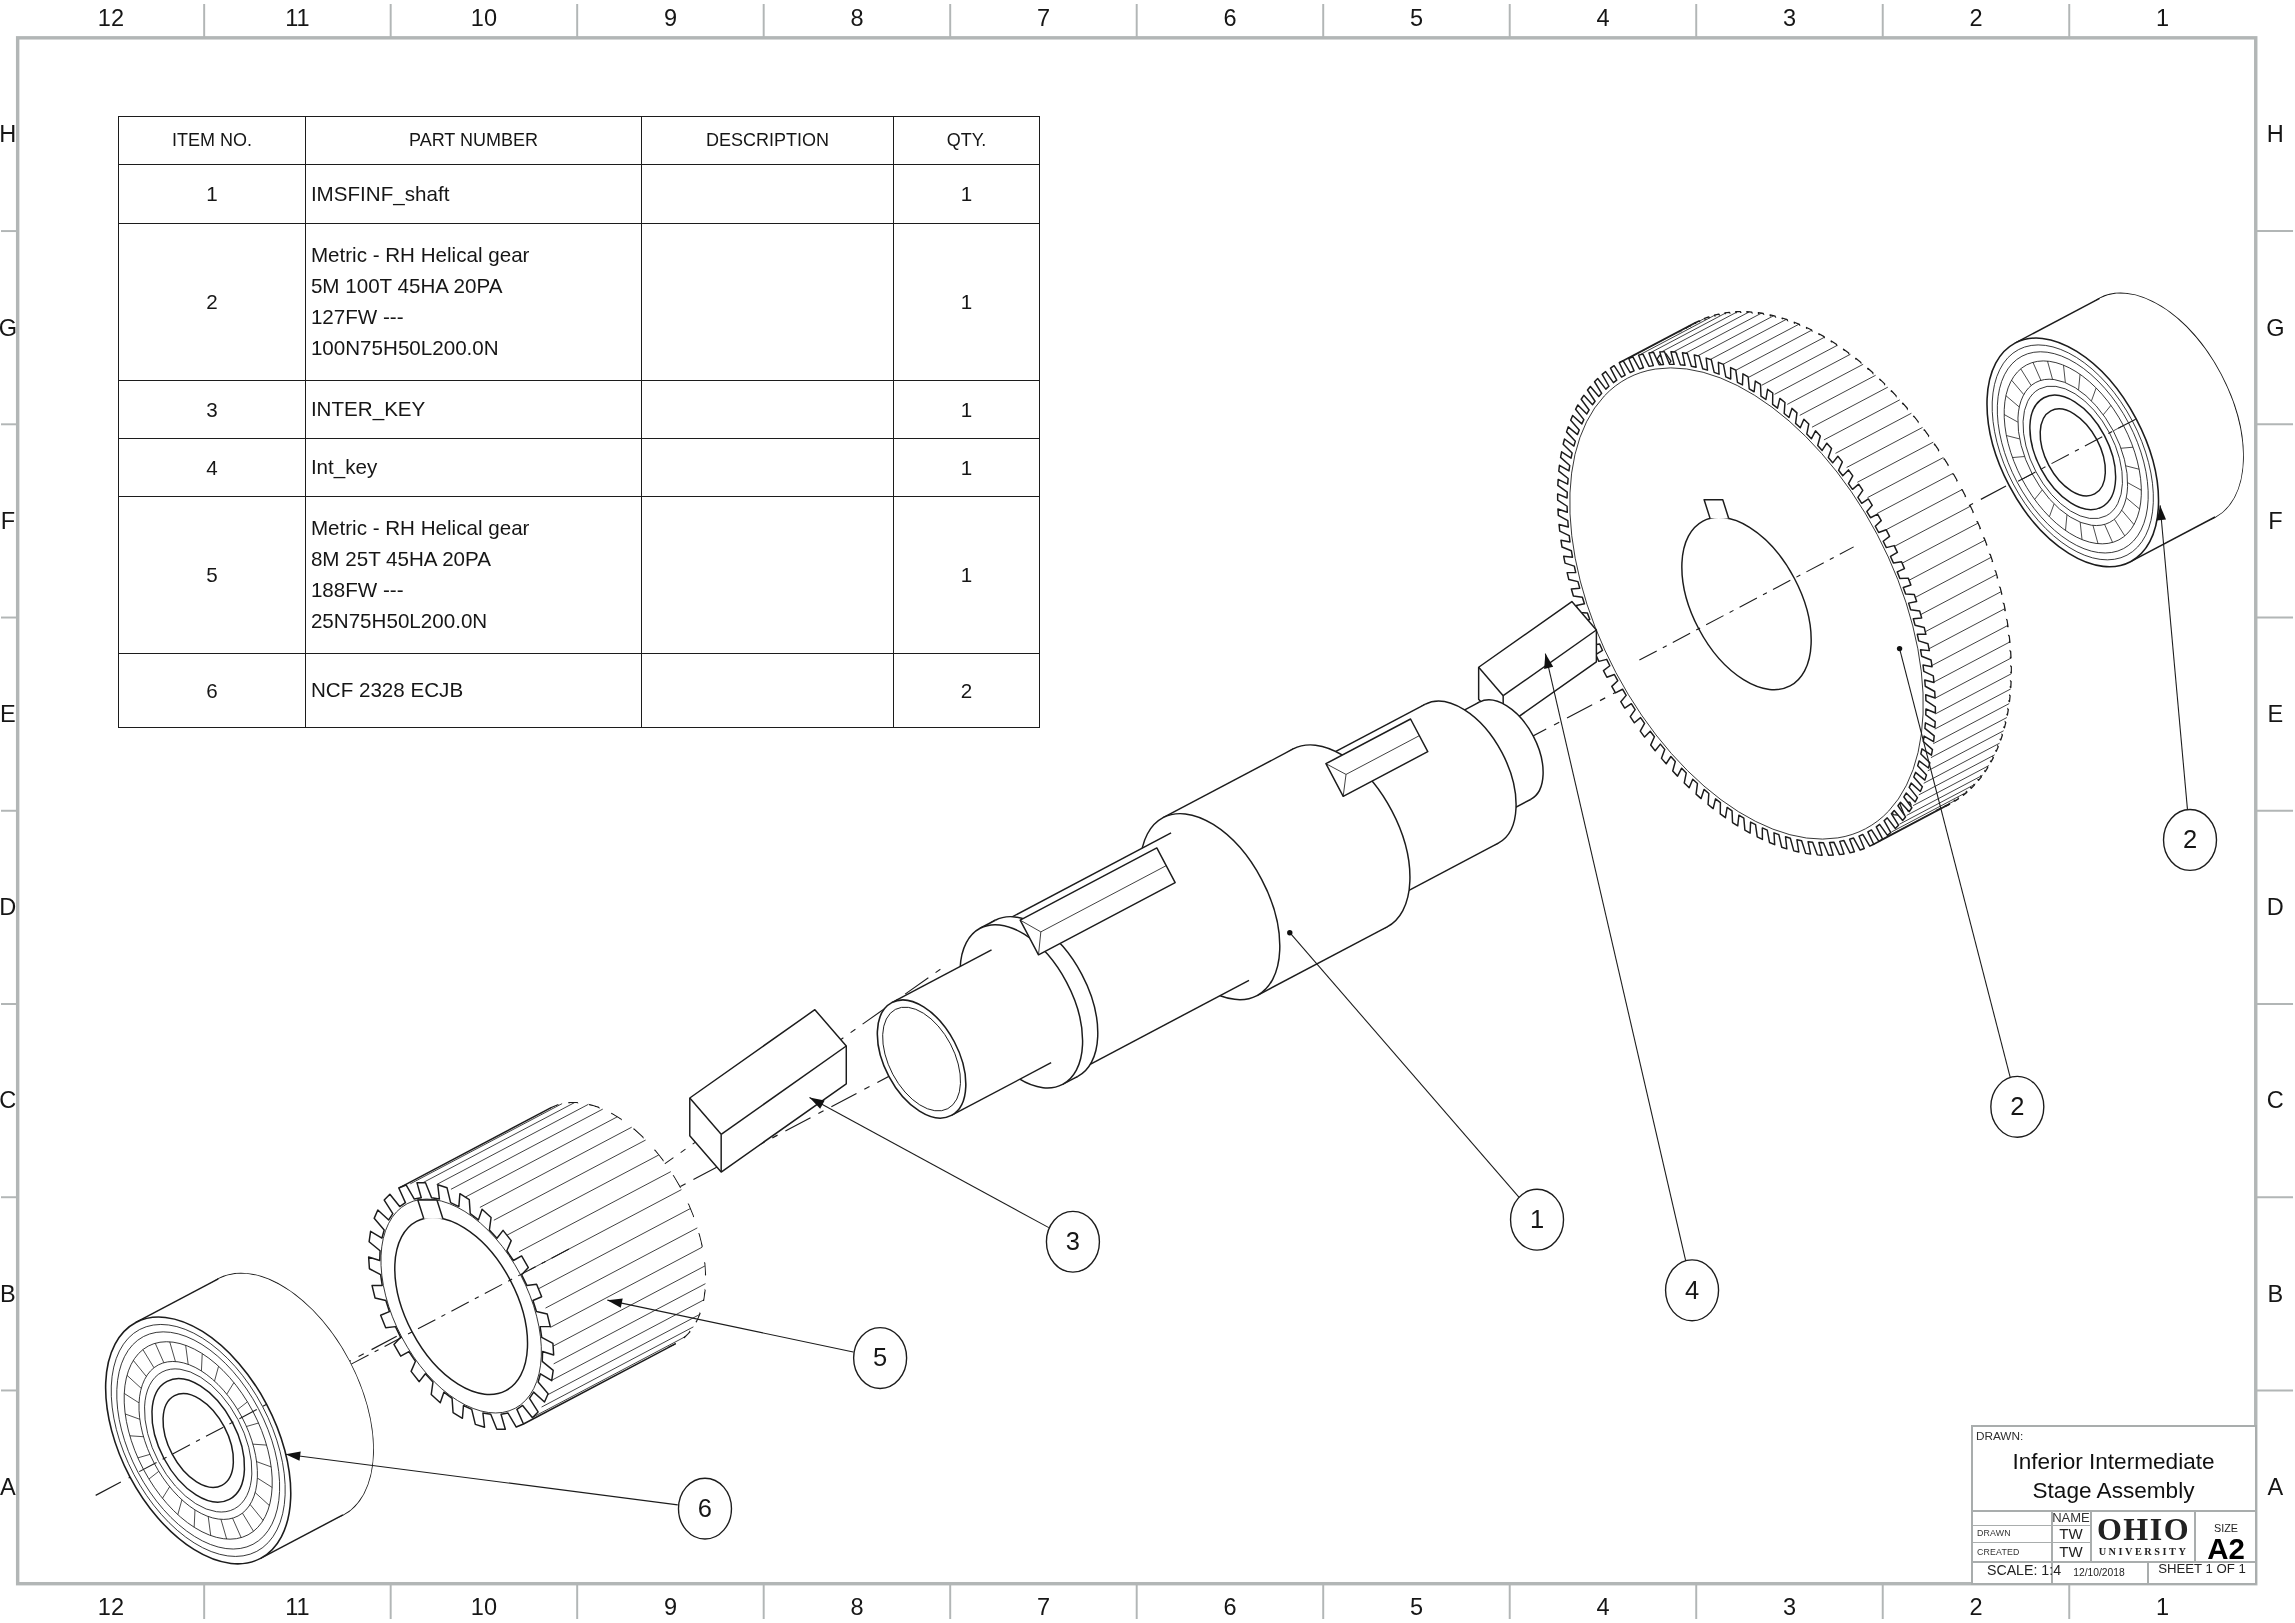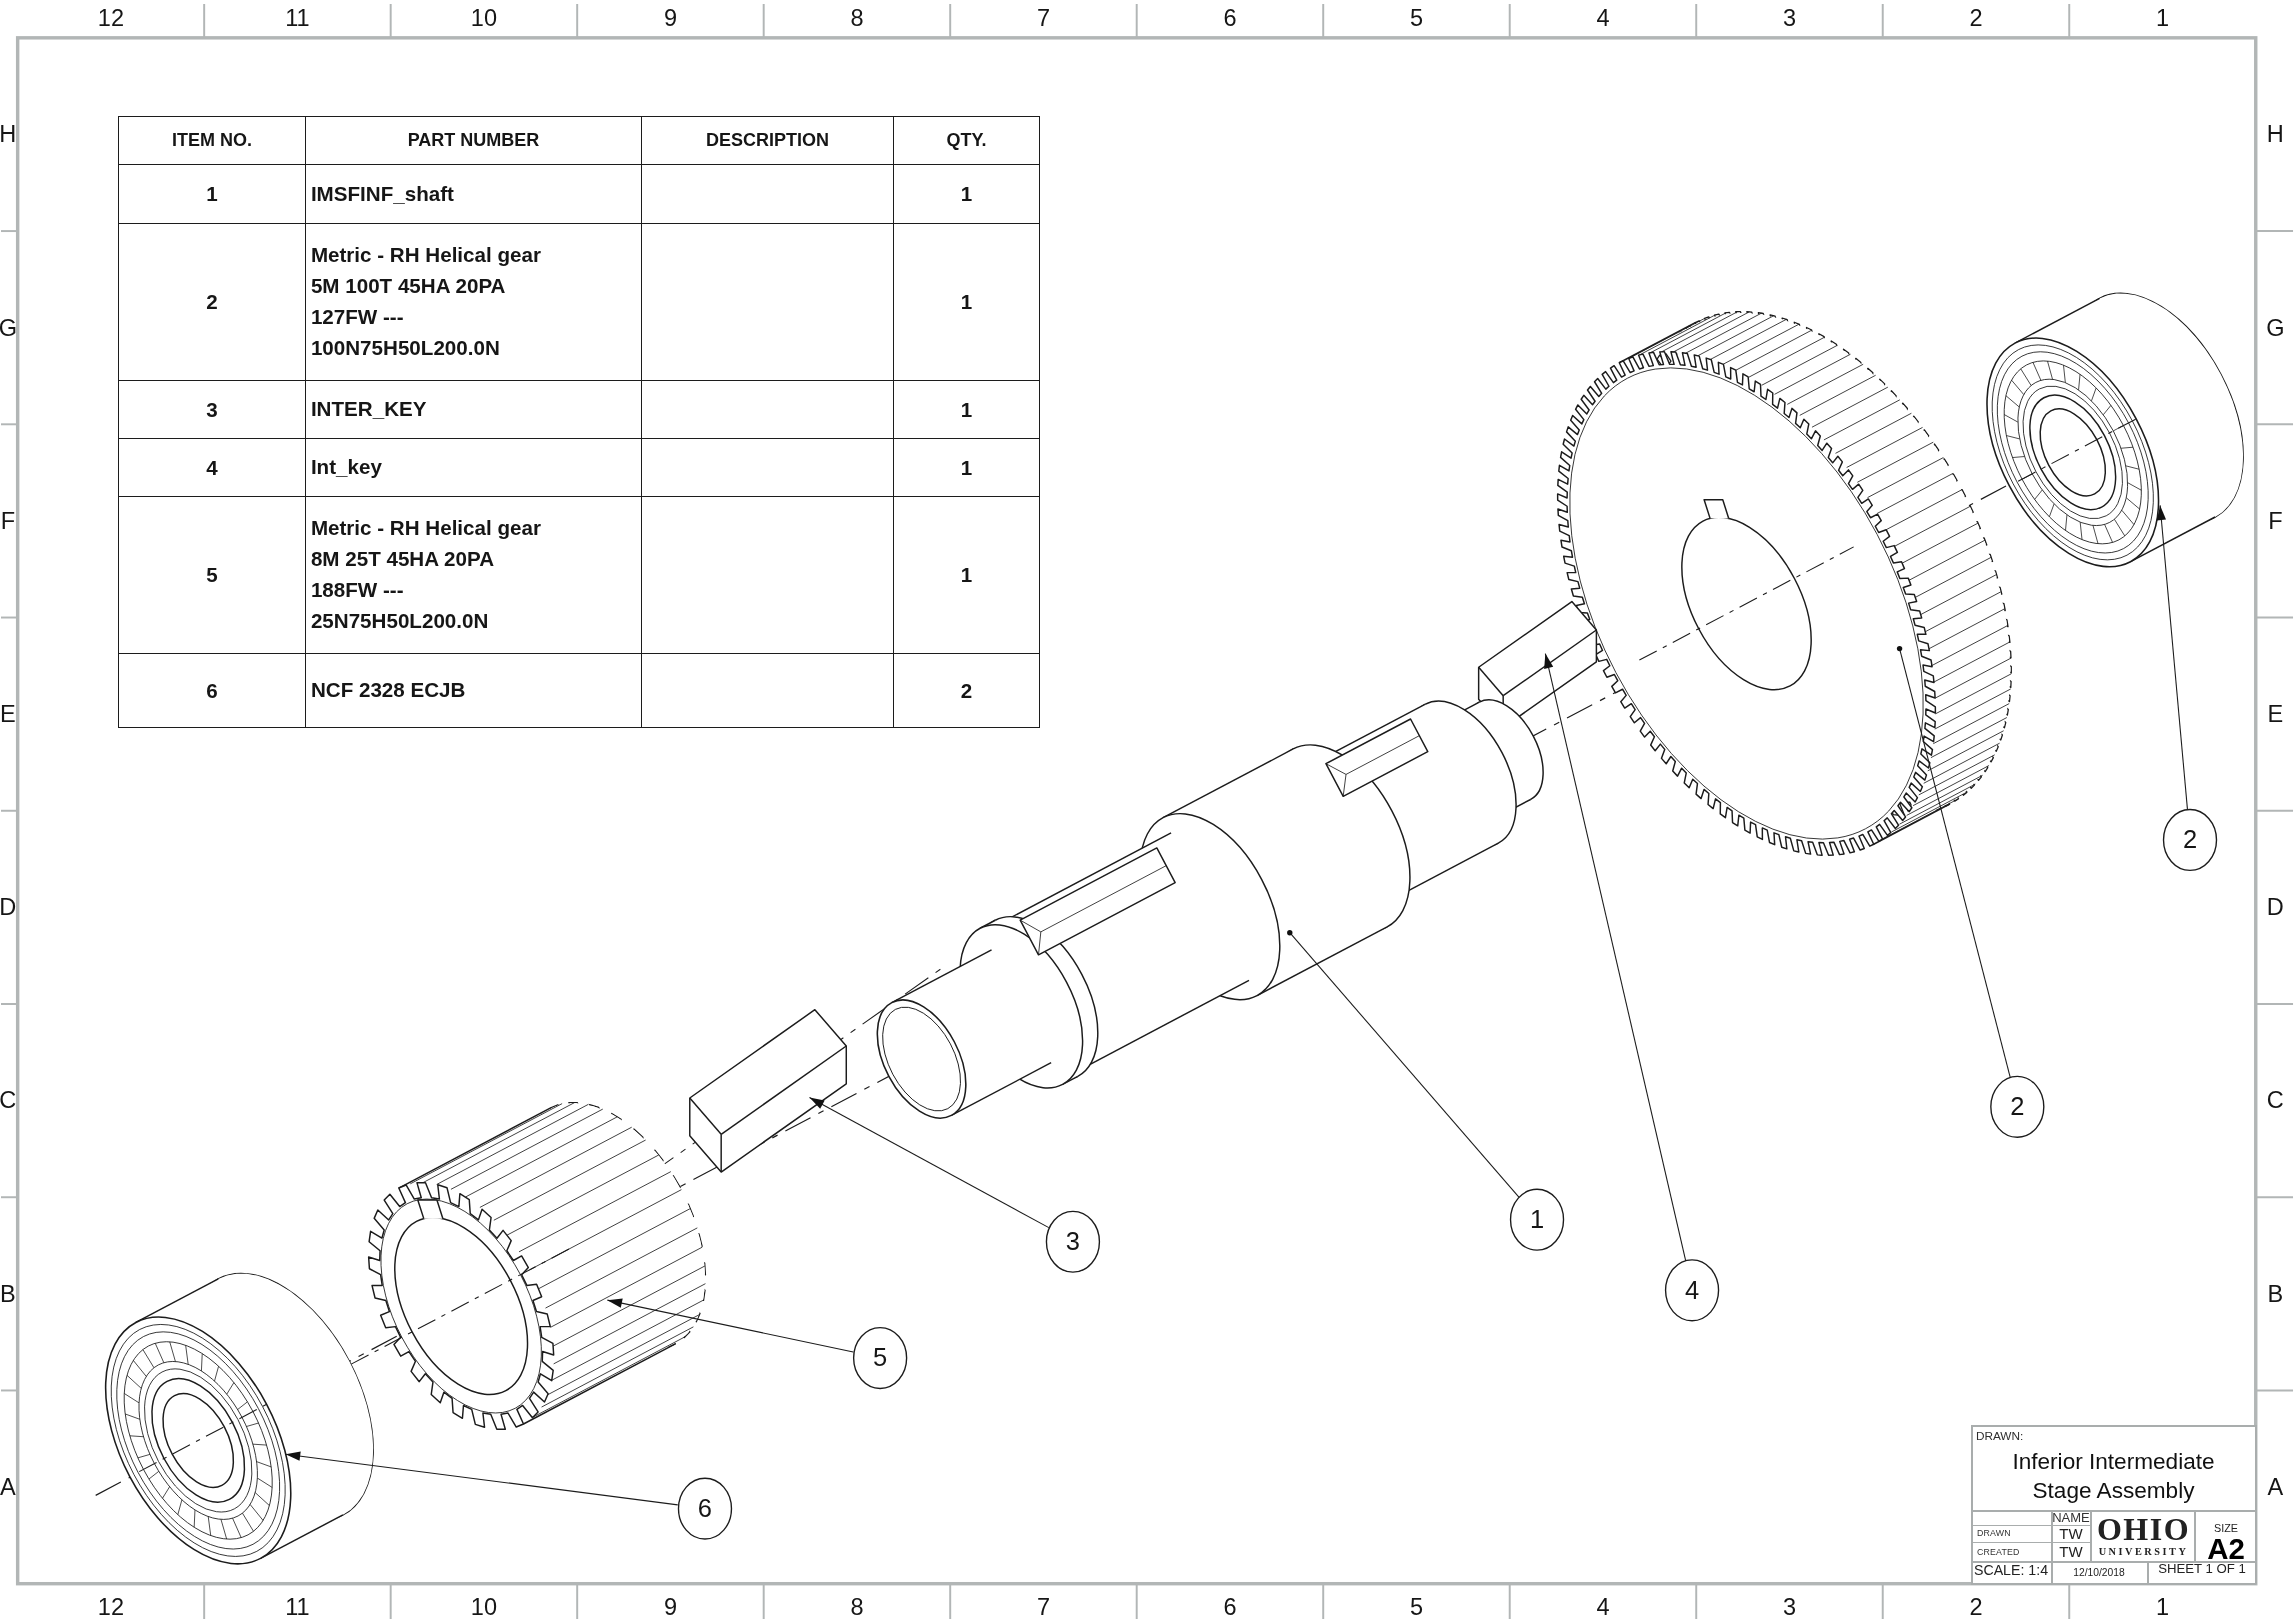--- a/index.html
+++ b/index.html
@@ -3,21 +3,21 @@
 <meta charset="utf-8">
 <style>
   html,body{margin:0;padding:0;background:#ffffff;}
   .sheet{position:relative;width:2295px;height:1623px;background:#ffffff;overflow:hidden;
          font-family:"Liberation Sans","DejaVu Sans",sans-serif;color:#161616;}
   #cad{position:absolute;left:0;top:0;width:2295px;height:1623px;}
 
   
   .bom{position:absolute;left:118px;top:116px;border-collapse:collapse;table-layout:fixed;
        background:#fff;}
-  .bom th,.bom td{border:1.5px solid #1c1c1c;font-weight:700;overflow:hidden;}
+  .bom th,.bom td{border:1.5px solid #1c1c1c;font-weight:400;overflow:hidden;}
   .bom th{font-size:18px;text-align:center;height:45px;}
   .bom td{font-size:20.6px;vertical-align:middle;}
   .bom td.c{text-align:center;}
   .bom td.part{text-align:left;padding:2.9px 3.9px 2.9px 4.9px;white-space:pre-line;line-height:1.5;}
 
   
   .tblock{position:absolute;left:1971px;top:1425px;width:285px;height:159px;background:#fff;}
   .tblock .bx{position:absolute;background:#a9adad;}
   .tb-label{position:absolute;font-size:11.8px;color:#2e2e2e;left:4.9px;top:3.9px;}
   .tb-title{position:absolute;left:0;top:21.6px;width:100%;text-align:center;font-size:22.6px;
@@ -484,18 +484,18 @@
     <div class="cell logo" style="left:121px;top:85px;width:103px;height:51px">
       <div class="l1">OHIO</div>
       <div class="l2">UNIVERSITY</div>
     </div>
 
     <div class="cell size-cell" style="left:225px;top:85px;width:60px;height:65px">
       <div class="s1">SIZE</div>
       <div class="s2">A2</div>
     </div>
 
-    <div class="cell scale" style="left:0;top:136px;width:80px;height:17px">SCALE: 1:4</div>
+    <div class="cell scale" style="left:13px;top:136px;width:80px;height:17px">SCALE: 1:4</div>
     <div class="cell date" style="left:81px;top:136px;width:94px;height:22.6px">12/10/2018</div>
     <div class="cell sheetno" style="left:177px;top:136px;width:108px;height:15px">SHEET 1 OF 1</div>
   </div>
 </div>
 
 
 </body></html>

